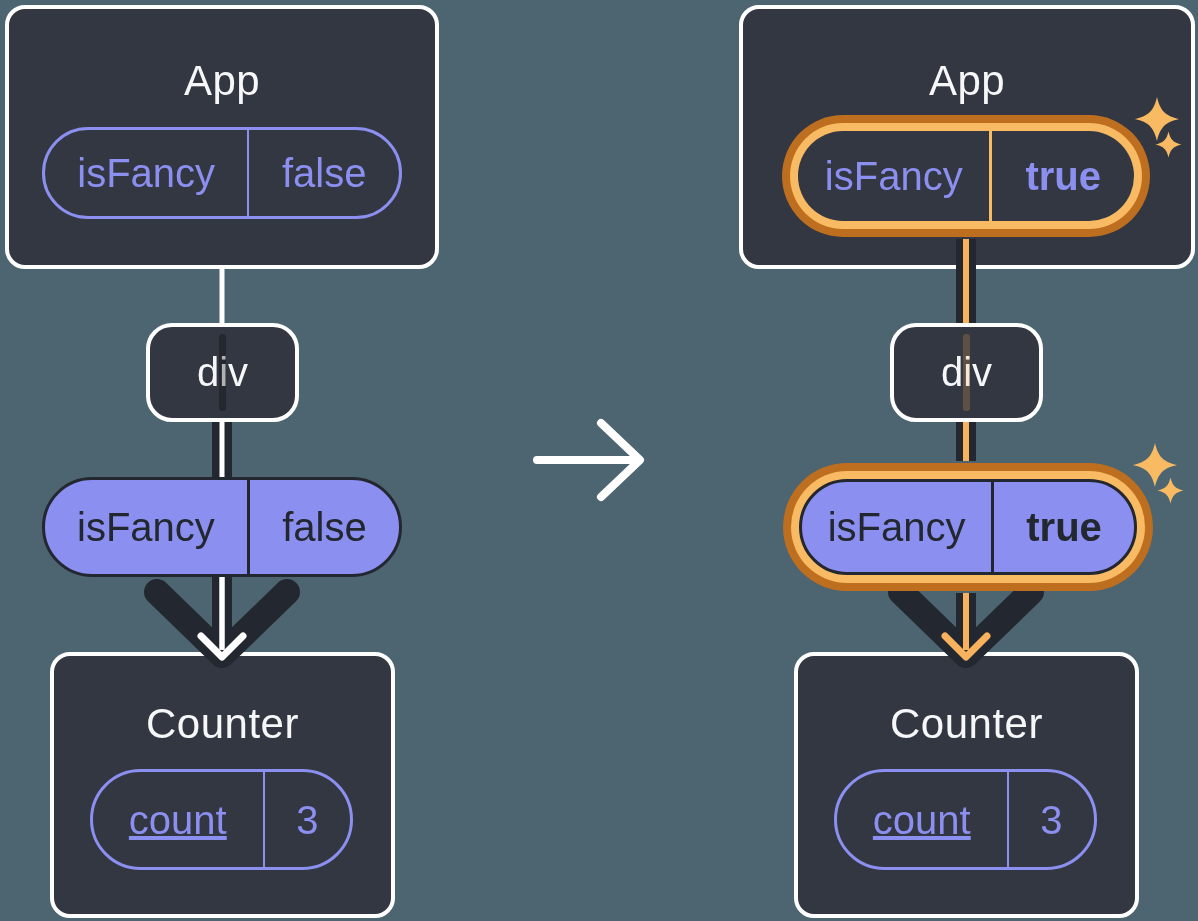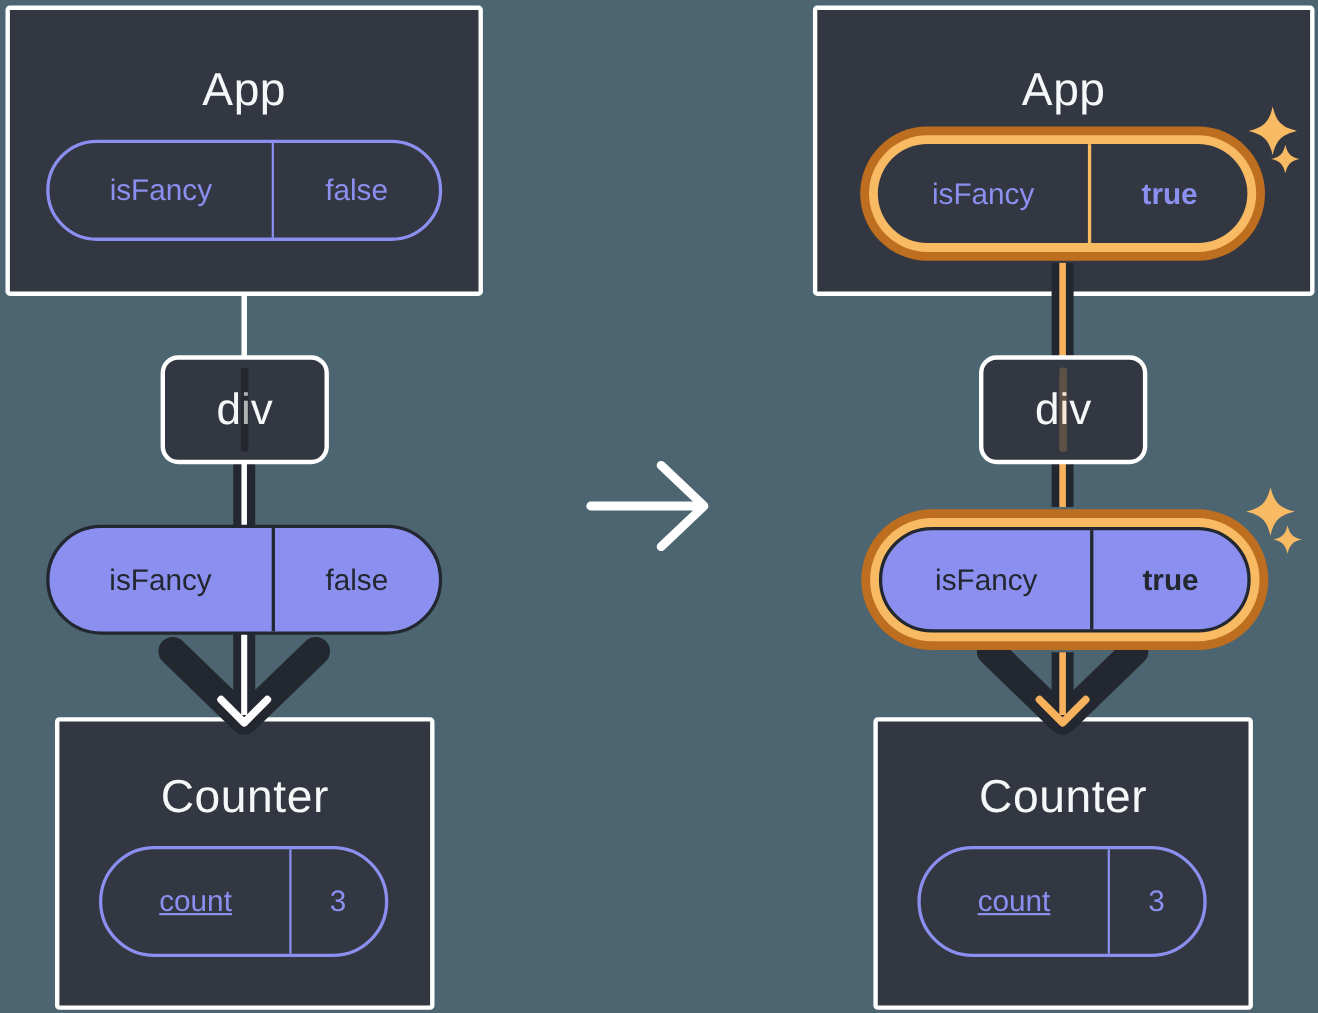--- a/index.html
+++ b/index.html
@@ -9,47 +9,47 @@
     --text-light:#F6F7F9;
   }
   html,body{margin:0;padding:0;background:var(--background);}
   .stage{
     position:relative; width:1198px; height:921px; overflow:hidden;
     background:var(--background);
     font-family:"Liberation Sans", sans-serif;
   }
   .card{
     position:absolute; box-sizing:border-box; z-index:1;
-    background:var(--card); border:4px solid var(--card-border); border-radius:4px;
+    background:var(--card); border:4px solid var(--card-border); border-radius:20px;
   }
   .connectors{position:absolute; left:0; top:0; z-index:2; pointer-events:none;}
   .node{
     position:absolute; box-sizing:border-box; z-index:3;
-    background:var(--card); border:4px solid var(--card-border); border-radius:16px;
+    background:var(--card); border:4px solid var(--card-border); border-radius:26px;
     display:flex; align-items:center; justify-content:center;
   }
   .node-stripe{
     position:absolute; top:7px; bottom:7px; left:50%; width:7px; margin-left:-3.5px;
     border-radius:3px;
   }
   .stripe-dark{background:rgba(0,0,0,0.28);}
   .stripe-amber{background:rgba(248,177,92,0.22);}
   .title{
     position:absolute; left:0; width:100%; text-align:center;
     color:var(--text-light); font-size:42px; font-weight:500; line-height:52px;
     letter-spacing:0.5px;
   }
   .node-label{color:var(--text-light); font-size:40px; font-weight:500;}
   .pill{
     position:absolute; box-sizing:border-box; display:flex; align-items:stretch;
     z-index:3;
   }
   .pill-cell{
     display:flex; align-items:center; justify-content:center;
-    font-size:27px; line-height:1;
+    font-size:40px; line-height:1;
   }
   .pill-outline{
     border:3px solid var(--purple); border-radius:999px; color:var(--purple);
     background:transparent;
   }
   .pill-outline .pill-cell + .pill-cell{border-left:2.5px solid var(--purple);}
   .pill-filled{
     background:var(--purple); border:3px solid var(--dark); border-radius:999px;
     color:var(--dark);
   }

